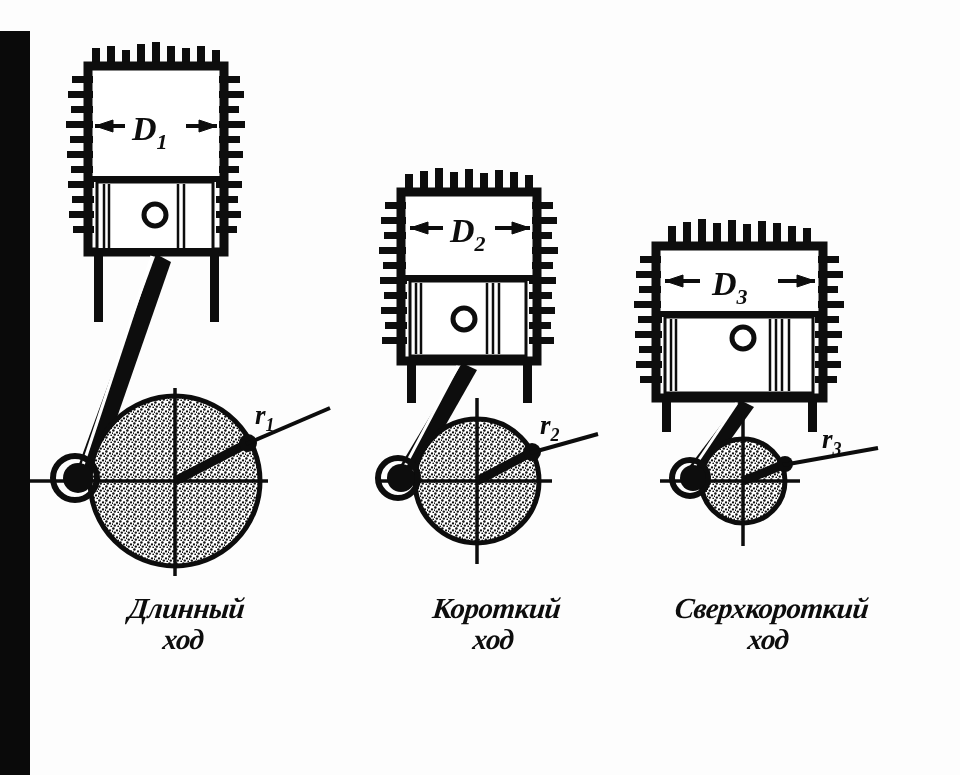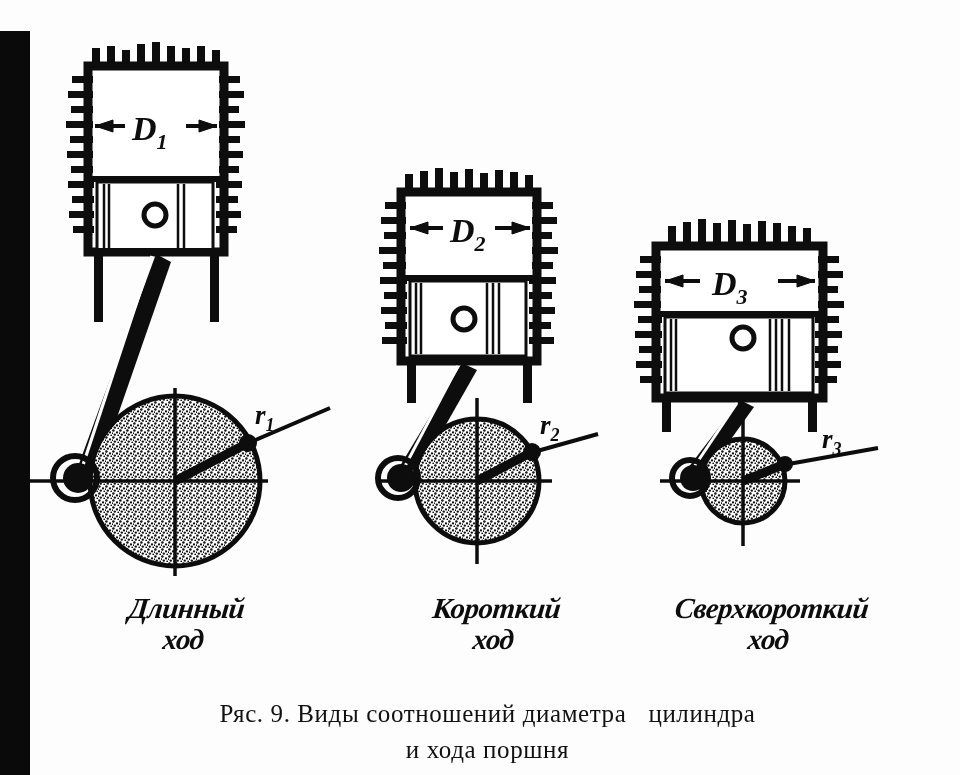--- a/index.html
+++ b/index.html
@@ -357,20 +357,14 @@
   </div>
   <div class="cap" id="cap2">
     <span class="l1">Короткий</span>
     <span class="l2">ход</span>
   </div>
   <div class="cap" id="cap3">
     <span class="l1">Сверхкороткий</span>
     <span class="l2">ход</span>
   </div>
 
-  <div class="figcaption">
-    <span class="fc1">
-      <span>Ряс. 9. Виды соотношений диаметра</span><span class="fc-gap"></span><span>цилиндра</span>
-    </span>
-    <span class="fc2">и хода поршня</span>
-  </div>
 
 </div>
 
 </body></html>

